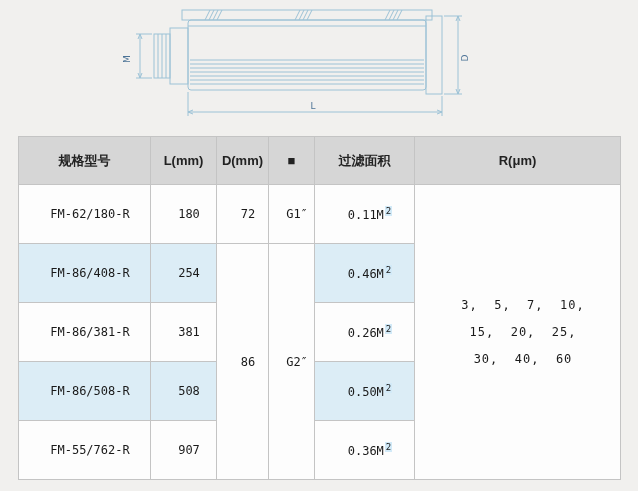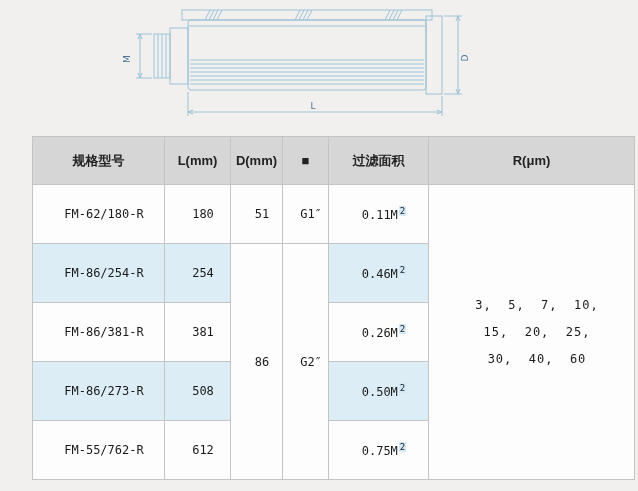--- a/index.html
+++ b/index.html
@@ -7,21 +7,21 @@
     width:638px;height:491px;
     background:#f1f0ee;
     font-family:"Liberation Sans", sans-serif;
     position:relative;
     overflow:hidden;
   }
   .drawing-wrap{
     position:absolute;left:110px;top:4px;width:400px;height:128px;
   }
   .spec-table{
-    position:absolute;left:32px;top:136px;width:602px;
+    position:absolute;left:18px;top:136px;width:602px;
     border-collapse:collapse;
     table-layout:fixed;
     background:#fdfdfd;
   }
   .spec-table th,.spec-table td{
     border:1px solid #c4c4c4;
     text-align:center;
     vertical-align:middle;
     color:#1a1a1a;
   }
@@ -117,45 +117,45 @@
       <th>D(mm)</th>
       <th>■</th>
       <th>过滤面积</th>
       <th>R(μm)</th>
     </tr>
   </thead>
   <tbody>
     <tr>
       <td>FM-62/180-R</td>
       <td>180</td>
-      <td>51</td>
+      <td>72</td>
       <td>G1″</td>
       <td><span>0.11M</span><sup>2</sup></td>
       <td class="micron-cell" rowspan="5">
         <div>3,&nbsp;&nbsp;5,&nbsp;&nbsp;7,&nbsp;&nbsp;10,</div>
         <div>15,&nbsp;&nbsp;20,&nbsp;&nbsp;25,</div>
         <div>30,&nbsp;&nbsp;40,&nbsp;&nbsp;60</div>
       </td>
     </tr>
     <tr>
-      <td class="alt">FM-86/254-R</td>
+      <td class="alt">FM-86/408-R</td>
       <td class="alt">254</td>
       <td rowspan="4">86</td>
       <td rowspan="4">G2″</td>
       <td class="alt"><span>0.46M</span><sup>2</sup></td>
     </tr>
     <tr>
       <td>FM-86/381-R</td>
       <td>381</td>
       <td><span>0.26M</span><sup>2</sup></td>
     </tr>
     <tr>
-      <td class="alt">FM-86/273-R</td>
+      <td class="alt">FM-86/508-R</td>
       <td class="alt">508</td>
       <td class="alt"><span>0.50M</span><sup>2</sup></td>
     </tr>
     <tr>
       <td>FM-55/762-R</td>
-      <td>612</td>
-      <td><span>0.75M</span><sup>2</sup></td>
+      <td>907</td>
+      <td><span>0.36M</span><sup>2</sup></td>
     </tr>
   </tbody>
 </table>
 
 </body></html>

